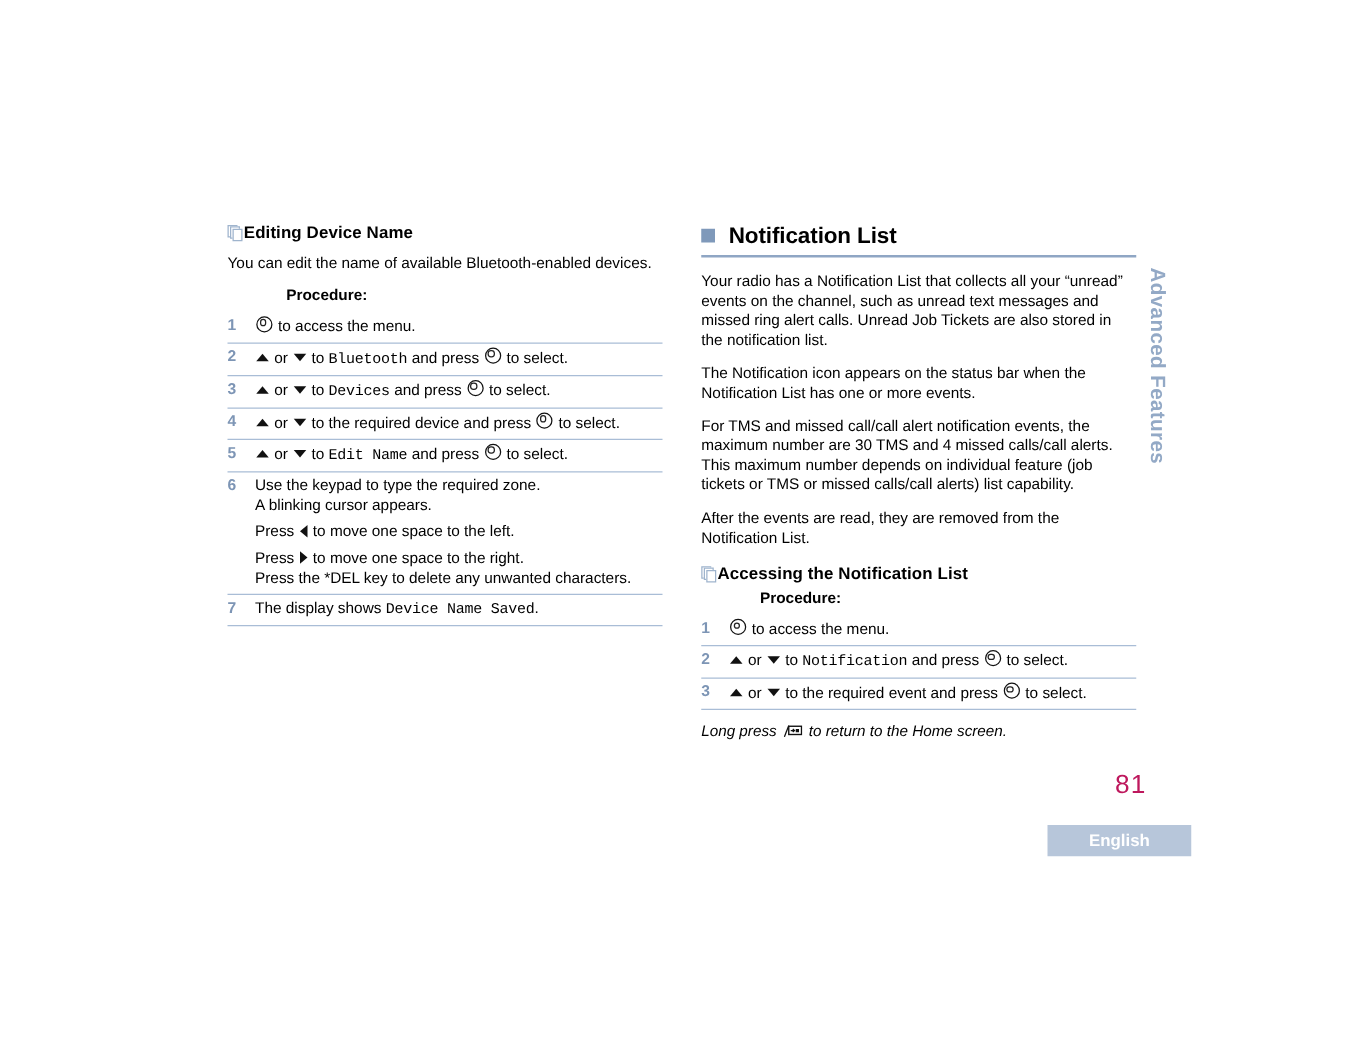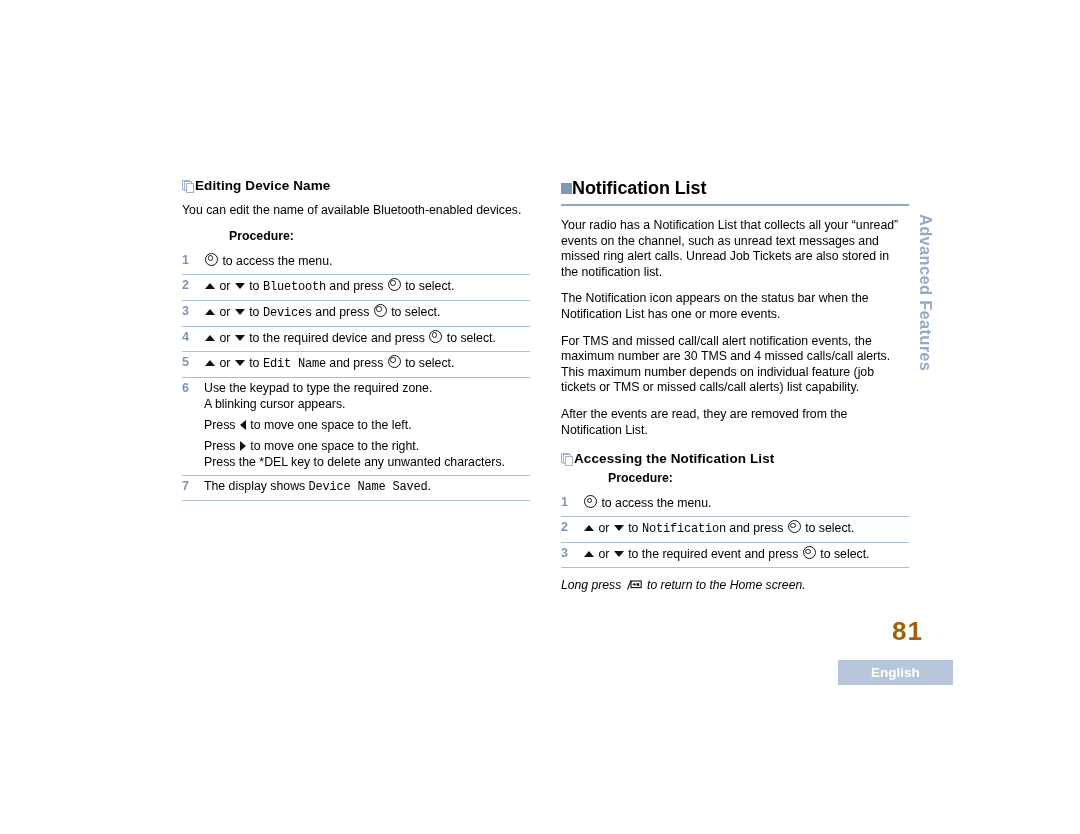--- a/index.html
+++ b/index.html
@@ -43,20 +43,21 @@
   }
   .h-sub .h-text {
     font-size: 13.5px;
     font-weight: bold;
     letter-spacing: .1px;
     line-height: 15px;
   }
   .h-main {
     display: flex;
     align-items: center;
+    gap: 11px;
     margin: 0;
     padding-bottom: 3px;
   }
   .h-main .h-text {
     font-size: 18px;
     font-weight: bold;
     letter-spacing: -.1px;
     line-height: 21px;
   }
   .h-rule {
@@ -231,23 +232,23 @@
     color: #93a9c6;
     letter-spacing: .3px;
     white-space: nowrap;
   }
 
   
   .page-num {
     position: absolute;
     left: 892px;
     top: 616px;
-    font-size: 26px;
-    font-weight: bold;
-    color: #a16207;
+    font-size: 21px;
+    font-weight: normal;
+    color: #be185d;
     letter-spacing: 1px;
   }
   .lang-box {
     position: absolute;
     left: 838px;
     top: 660px;
     width: 115px;
     height: 25px;
     background: #b7c6da;
     display: flex;

